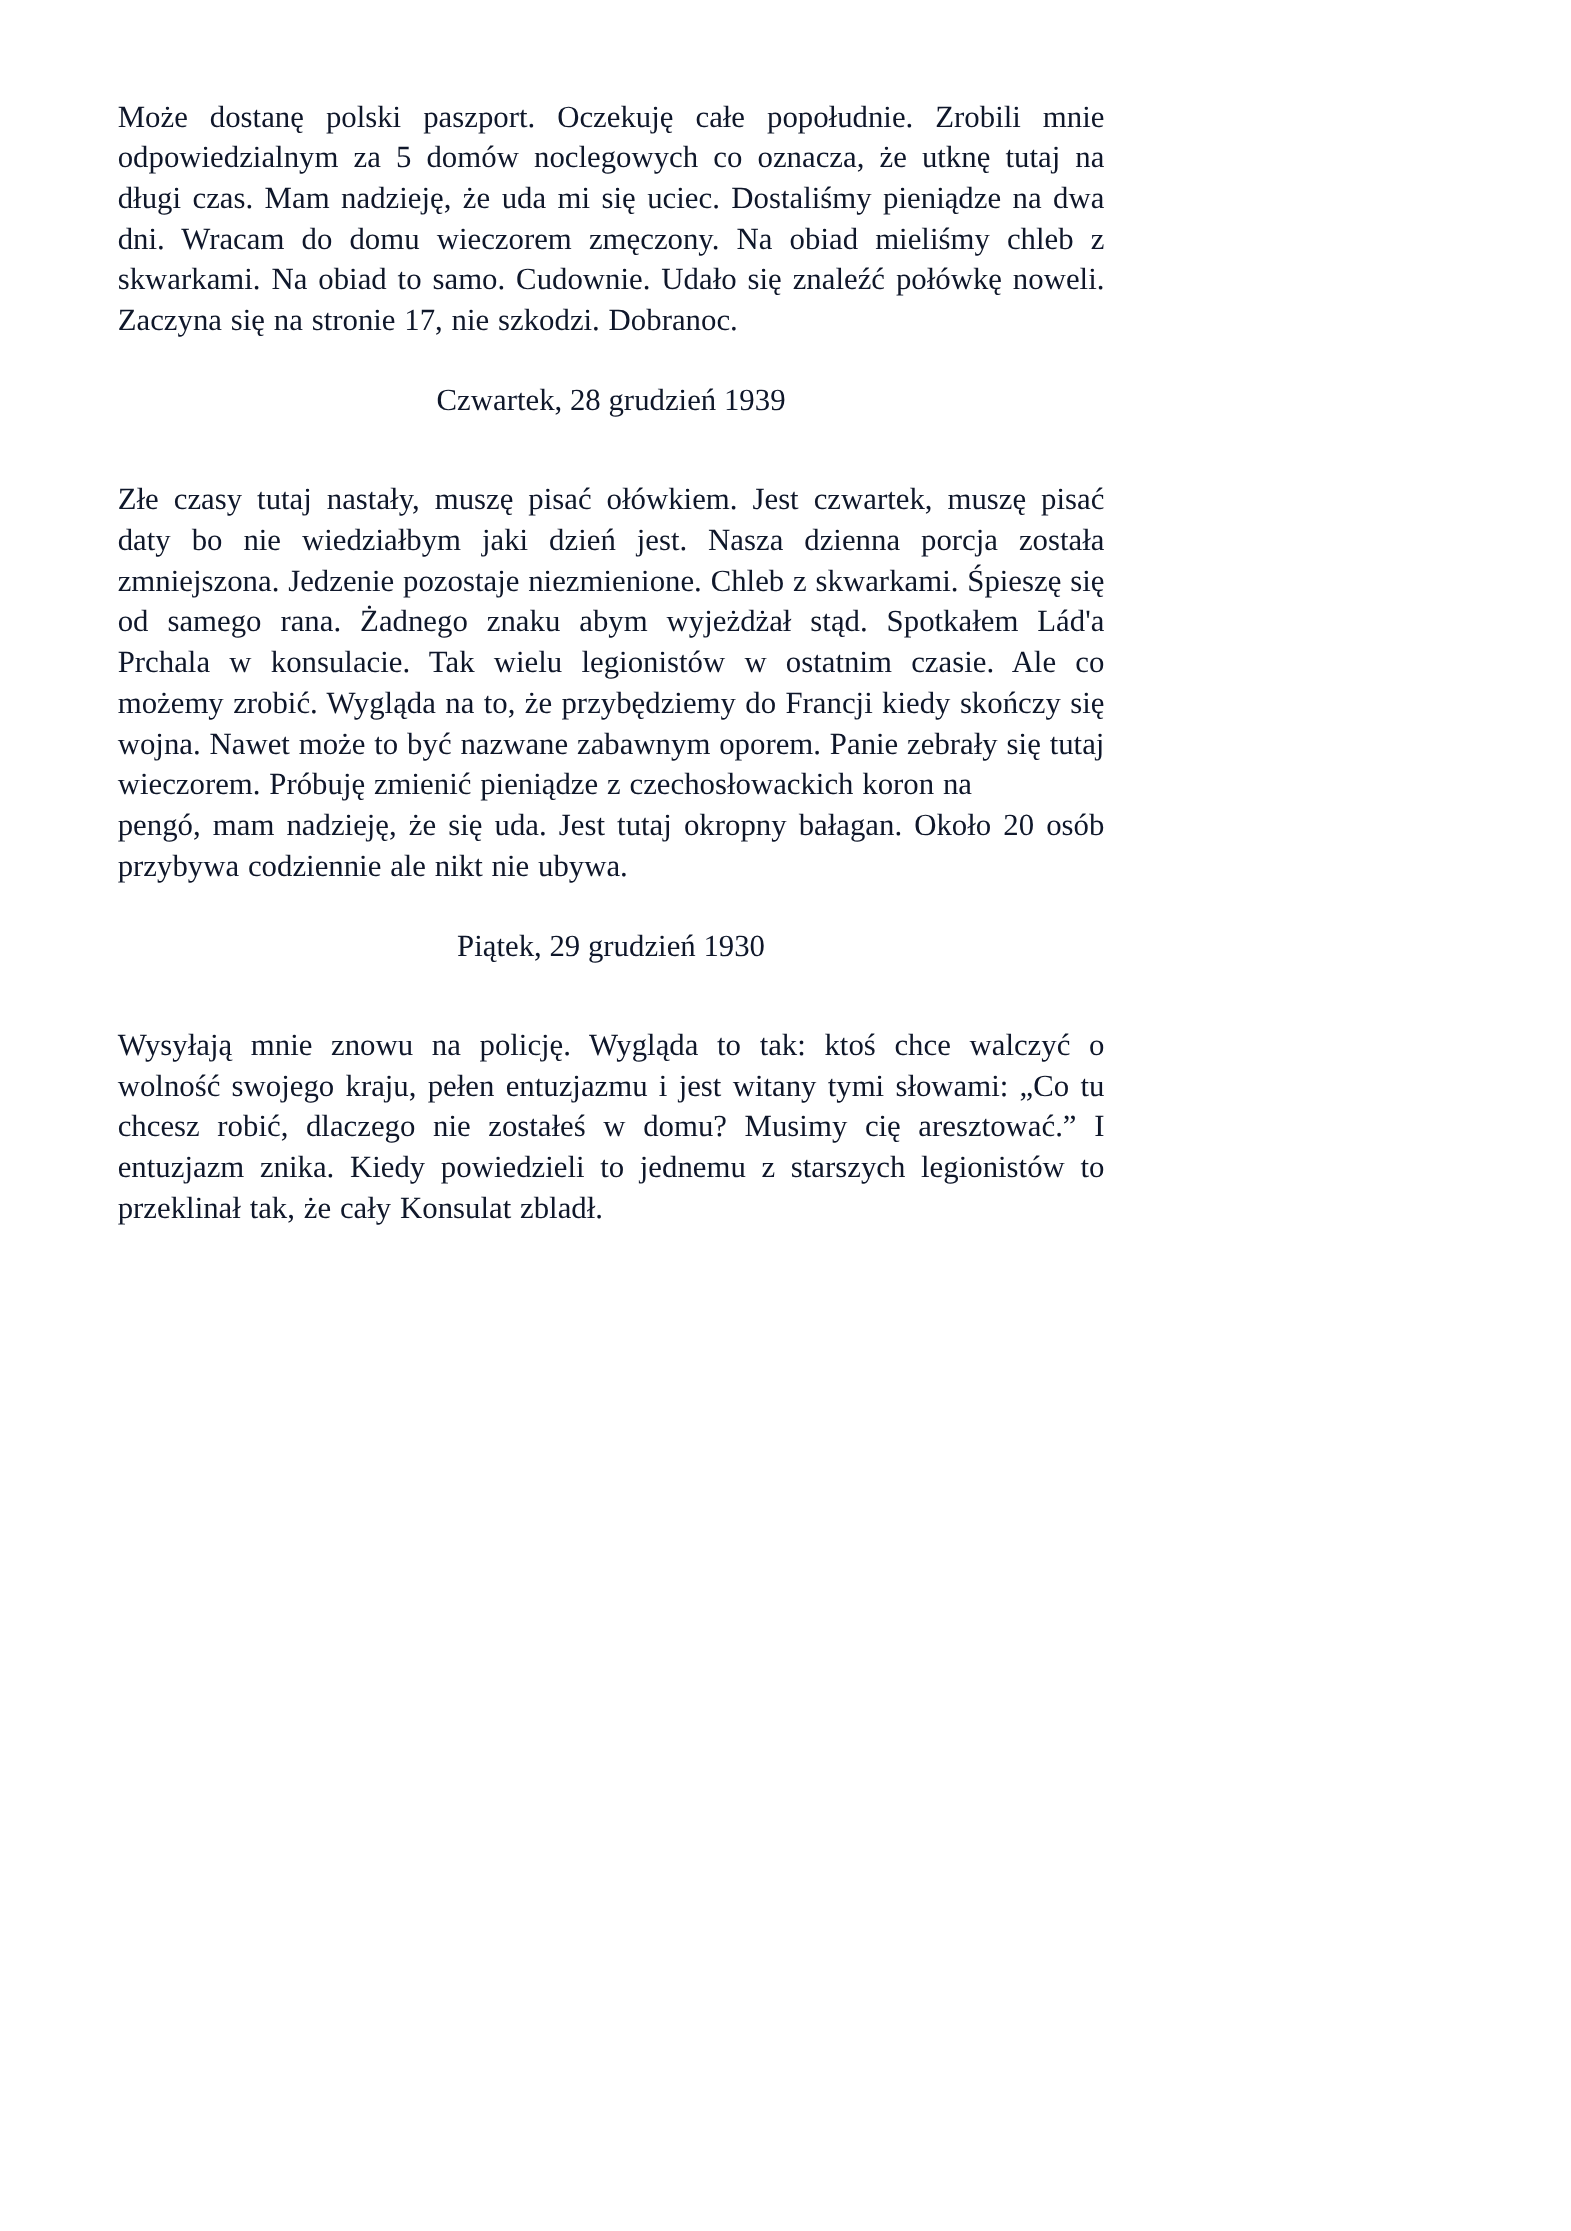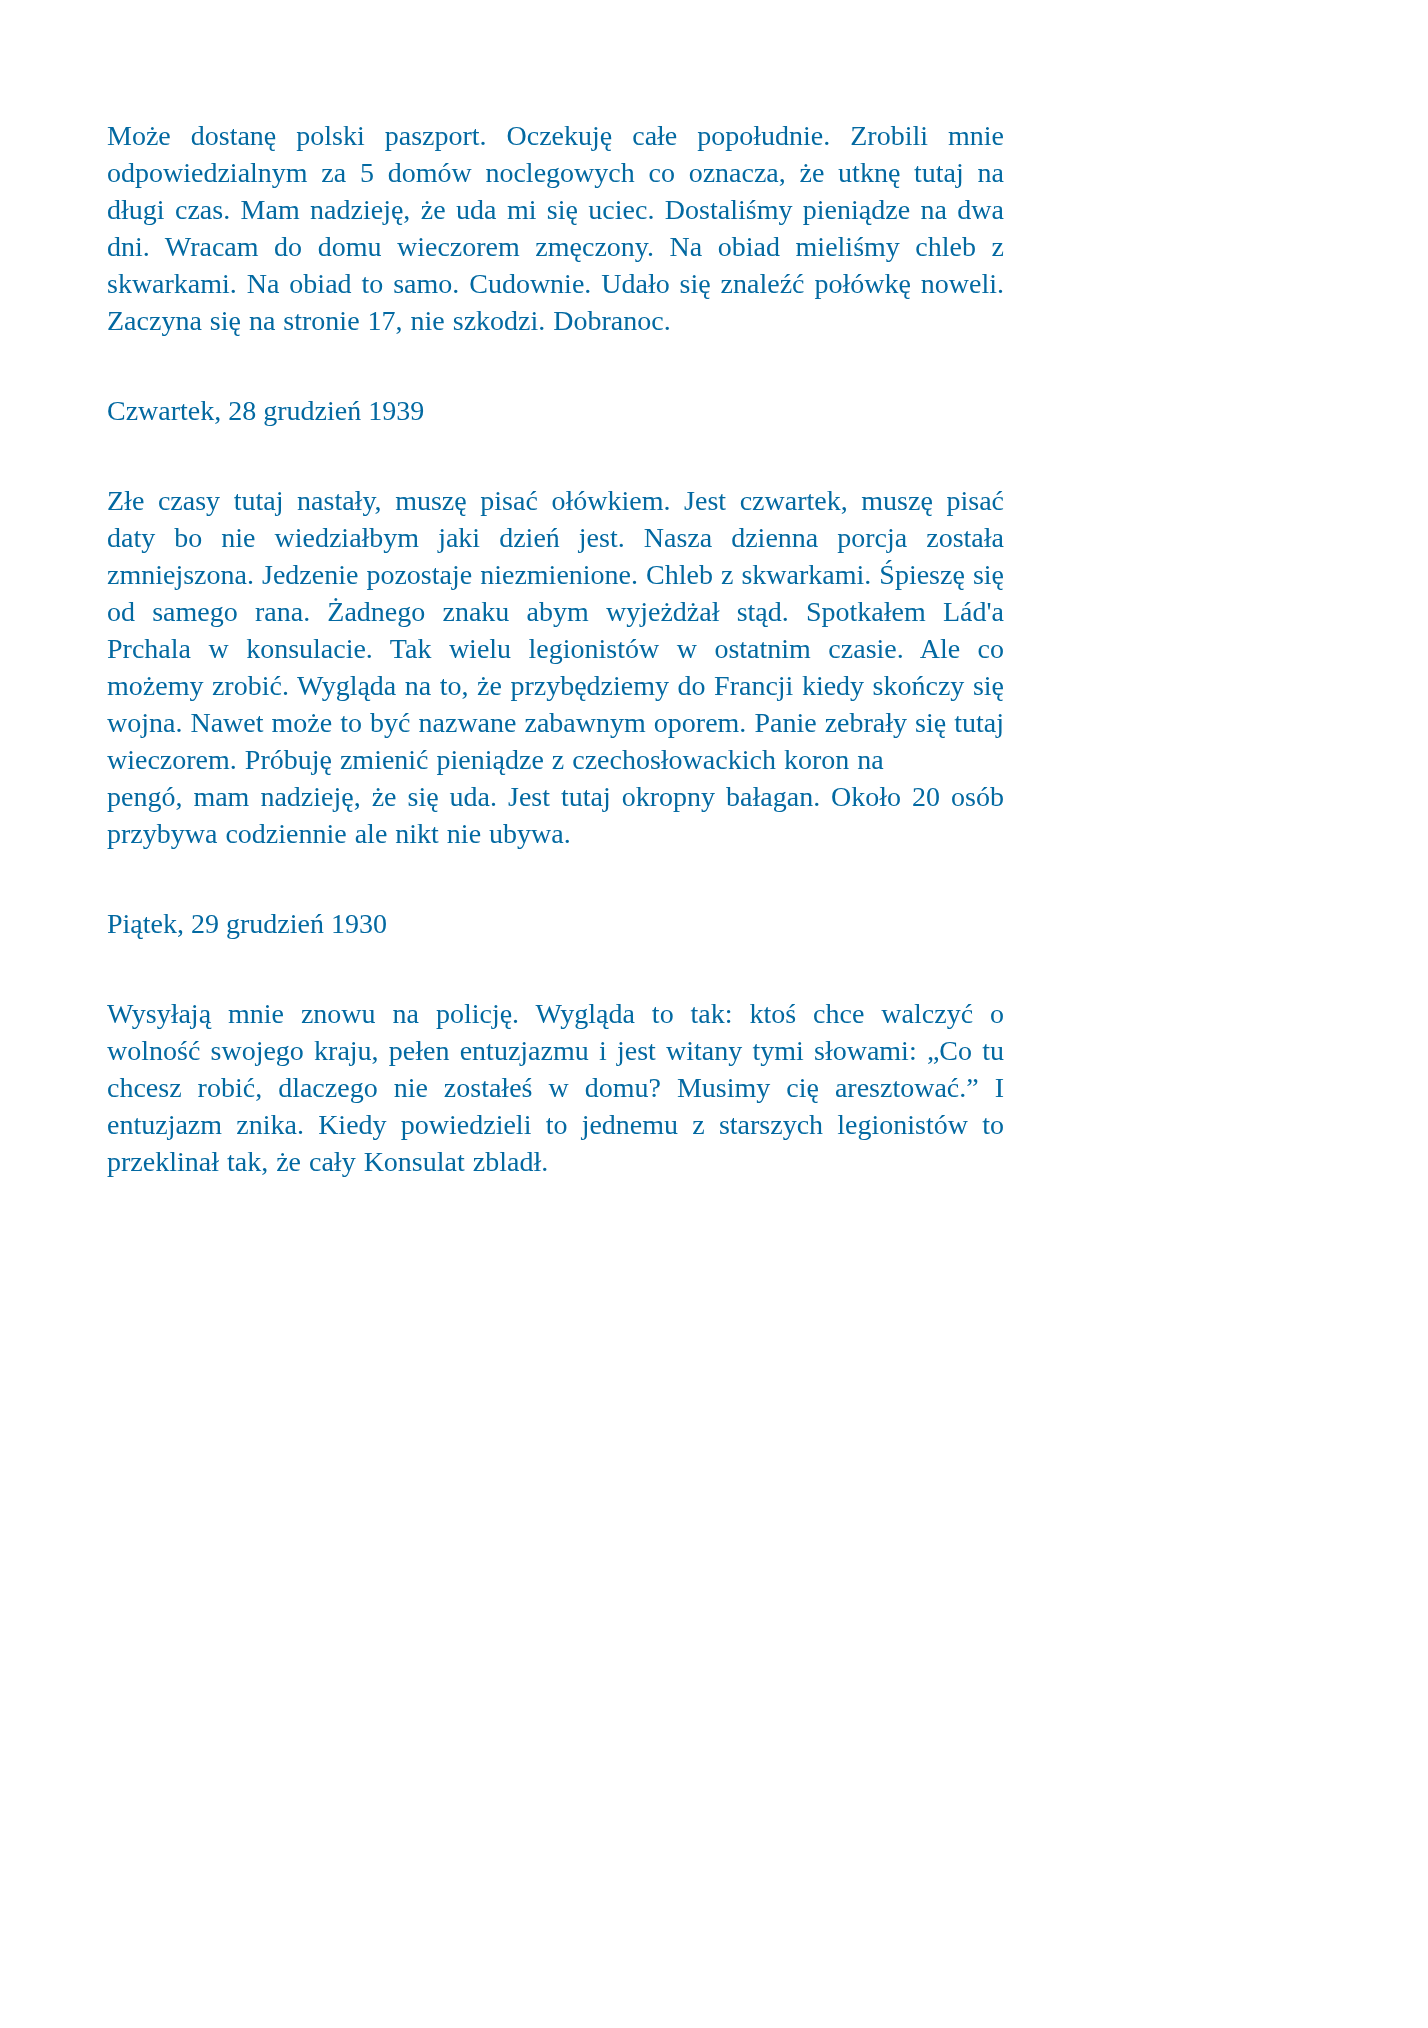--- a/index.html
+++ b/index.html
@@ -6,42 +6,42 @@
       margin: 0;
       padding: 0;
       background: #ffffff;
     }
     .page {
       position: relative;
       width: 1428px;
       height: 2028px;
       box-sizing: border-box;
       background: #ffffff;
-      color: #0369a1;
-      padding: 117px 424px 40px 107px;
+      color: #0f172a;
+      padding: 88px 424px 40px 107px;
       font-family: "Liberation Serif", "DejaVu Serif", serif;
       font-size: 28px;
       line-height: 37px;
       overflow: hidden;
     }
     .para {
       margin: 0;
       text-align: justify;
       text-justify: inter-word;
       word-spacing: 1px;
     }
     .para-cont {
       margin: 0;
       text-align: justify;
       text-justify: inter-word;
       word-spacing: 1px;
     }
     .date-heading {
-      margin: 53px 0 53px 0;
-      text-align: left;
+      margin: 36px 0 53px 0;
+      text-align: center;
     }
   </style>
 </head>
 <body>
 
 <div class="page">
 
   <p class="para">Może dostanę polski paszport. Oczekuję całe popołudnie. Zrobili mnie odpowiedzialnym za 5 domów noclegowych co oznacza, że utknę tutaj na długi czas. Mam nadzieję, że uda mi się uciec. Dostaliśmy pieniądze na dwa dni. Wracam do domu wieczorem zmęczony. Na obiad mieliśmy chleb z skwarkami. Na obiad to samo. Cudownie. Udało się znaleźć połówkę noweli. Zaczyna się na stronie 17, nie szkodzi. Dobranoc.</p>
 
   <p class="date-heading">Czwartek, 28 grudzień 1939</p>

